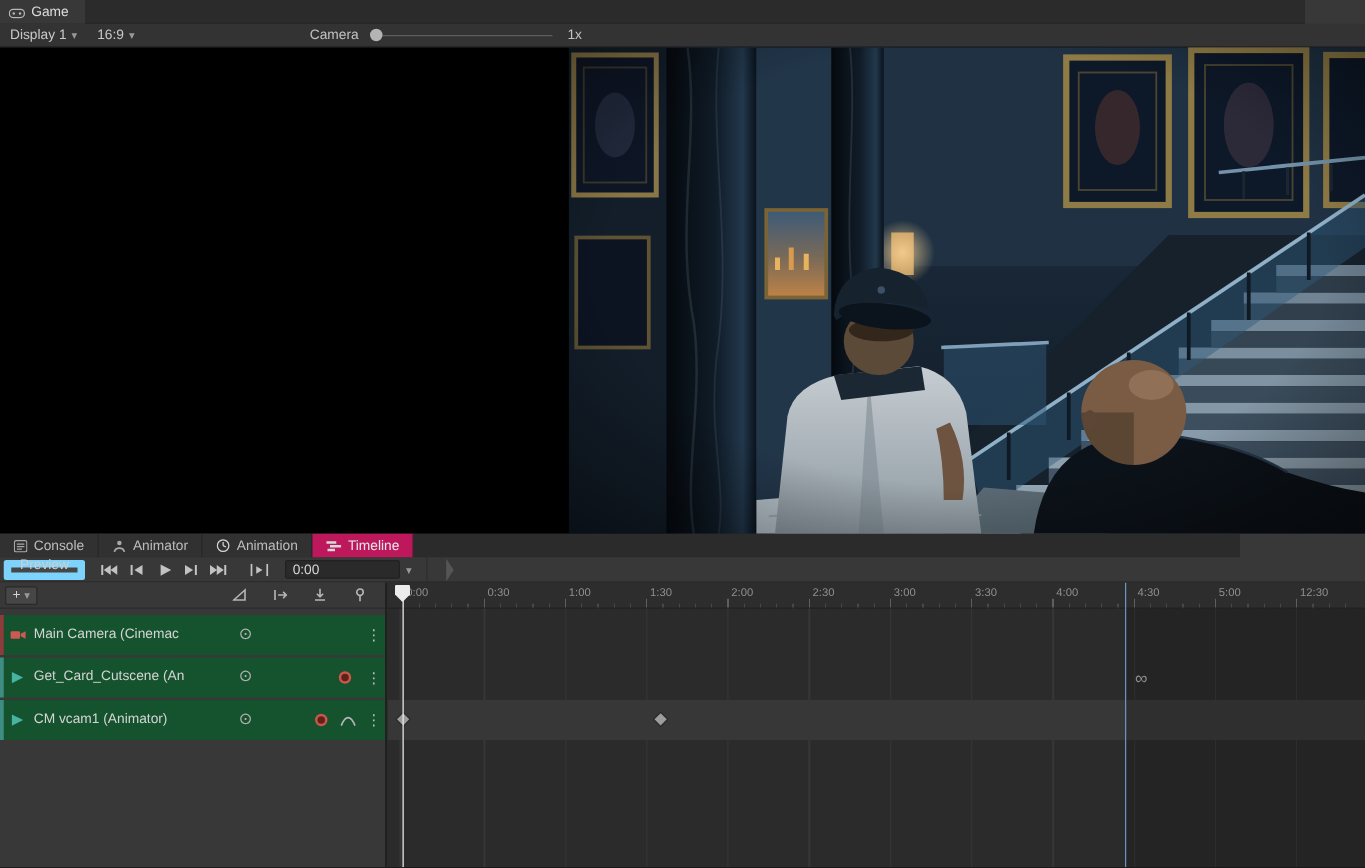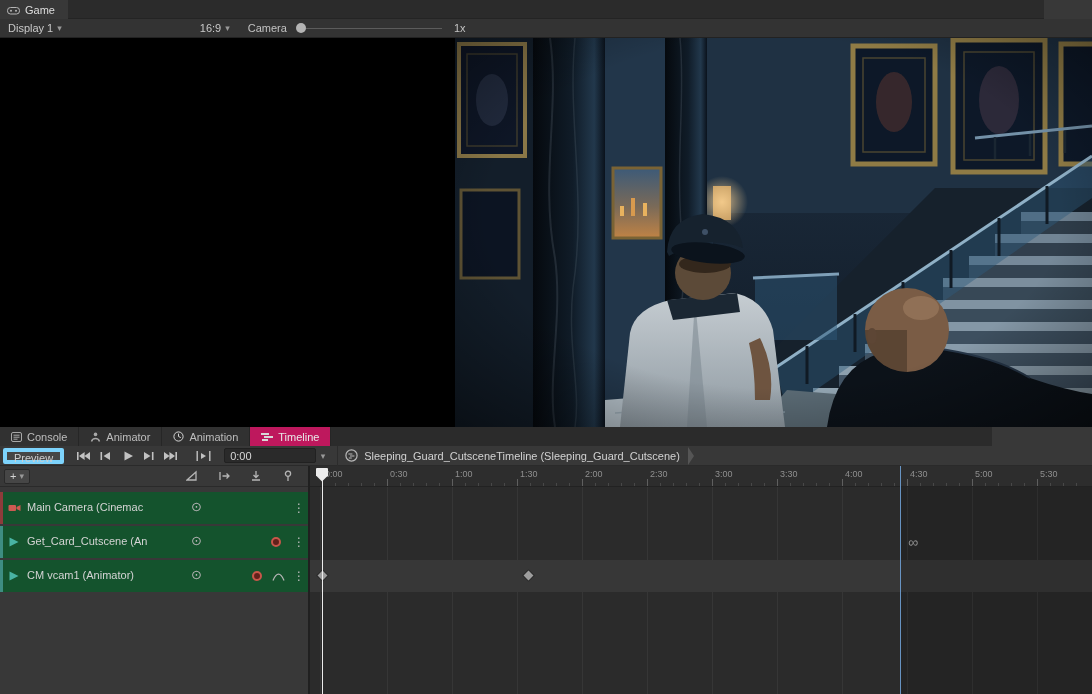--- a/index.html
+++ b/index.html
@@ -11,41 +11,41 @@
   
   .game-tabbar { left:0; top:0; width:1044px; height:19px; background:#2b2b2b; border-bottom:1px solid #242424; }
   .tab-game { position:absolute; left:0; top:0; width:68px; height:19px; background:#383838;
               display:flex; align-items:center; gap:5px; padding:0 7px; color:#dedede; }
 
   
   .game-toolbar { left:0; top:19px; width:1092px; height:19px; background:#333333;
                   border-bottom:1px solid #222; display:flex; align-items:center; }
   .dd { display:flex; align-items:center; gap:4px; height:17px; padding:0 4px; color:#c9c9c9; cursor:default; }
   .caret { color:#999; font-size:9px; }
-  .dd-aspect { width:160px; justify-content:flex-end; margin-left:8px; }
+  .dd-aspect { width:160px; justify-content:flex-start; margin-left:8px; }
   .scale-label { margin-left:14px; color:#c2c2c2; }
   .slider-track { position:relative; width:145px; height:1px; background:#5c5c5c; margin-left:10px; }
   .slider-knob { position:absolute; left:-1px; top:-5px; width:10px; height:10px; border-radius:50%; background:#b4b4b4; }
   .scale-value { margin-left:12px; color:#c2c2c2; }
 
   
   .viewport { left:0; top:38px; width:1092px; height:389px; background:#000; }
   .scene { position:absolute; left:455px; top:0; width:637px; height:389px; display:block; }
 
   
   .bottom-tabbar { left:0; top:427px; width:992px; height:19px; background:#2b2b2b; display:flex; }
   .btab { display:flex; align-items:center; gap:5px; height:19px; padding:0 11px; background:#313131;
           border-right:1px solid #262626; color:#bdbdbd; }
   .btab.active { background:#be185d; color:#e8e8e8; }
 
   
   .tl-toolbar { left:0; top:446px; width:1092px; height:20px; background:#383838;
                 border-bottom:1px solid #2a2a2a; display:flex; align-items:center; }
-  .preview-btn { margin-left:3px; height:16px; padding:0 7px; background:#464646; border:4px solid #7dd3fc;
-                 border-radius:2px; color:#cfcfcf; font-size:11px; display:flex; align-items:flex-start; }
+  .preview-btn { margin-left:3px; height:16px; padding:0 7px; background:#464646; border:6px solid #7dd3fc;
+                 border-radius:2px; color:#cfcfcf; font-size:11px; display:flex; align-items:flex-end; }
   .tbtn { background:transparent; border:none; width:22px; height:16px; display:flex; align-items:center;
           justify-content:center; cursor:default; }
   .transport { display:flex; margin-left:8px; }
   .time-field { margin-left:10px; width:92px; height:15px; background:#2a2a2a; border:1px solid #212121;
                 border-radius:2px; color:#d8d8d8; font-size:11px; padding:0 5px;
                 font-family:"Liberation Sans","DejaVu Sans",sans-serif; }
   .tsep { width:1px; height:20px; background:#2c2c2c; margin:0 7px; }
   .breadcrumb { display:flex; align-items:center; gap:6px; color:#d2d2d2; }
   .crumb-chevron { width:0; height:0; border-left:6px solid #555; border-top:9px solid transparent;
                    border-bottom:9px solid transparent; margin-left:8px; }
@@ -347,27 +347,20 @@
       <svg width="15" height="10" viewBox="0 0 15 10">
           <path fill="#c2c2c2" d="M0.5 0h1.4v10H0.5zM13.1 0h1.4v10h-1.4z"></path>
           <path fill="#c2c2c2" d="M5 2 10 5 5 8z"></path>
         </svg>
     </button>
     <input class="time-field" value="0:00" style="">
     <button class="tbtn" style="width:14px">
       <span class="caret">▾</span>
     </button>
     <div class="tsep"></div>
-    <div class="breadcrumb">
-      <svg width="13" height="13" viewBox="0 0 13 13">
-        <circle cx="6.5" cy="6.5" r="5.6" fill="none" stroke="#b8b8b8" stroke-width="1.2"></circle>
-        <path d="M3.4 5 h4 M5 7 h4.4 M3.8 9 h3" stroke="#b8b8b8"></path>
-      </svg>
-      <span>Sleeping_Guard_CutsceneTimeline (Sleeping_Guard_Cutscene)</span>
-    </div>
     <div class="crumb-chevron"></div>
   </div>
 
   <div class="abs tl-left">
     <div class="tl-left-toolbar">
       <div class="add-btn">
         <span>+</span>
         <span class="caret">▾</span>
       </div>
       <div class="mode-icons">
@@ -440,21 +433,21 @@
       <span class="rl" style="left:80px">0:30</span>
       <span class="rl" style="left:145px">1:00</span>
       <span class="rl" style="left:210px">1:30</span>
       <span class="rl" style="left:275px">2:00</span>
       <span class="rl" style="left:340px">2:30</span>
       <span class="rl" style="left:405px">3:00</span>
       <span class="rl" style="left:470px">3:30</span>
       <span class="rl" style="left:535px">4:00</span>
       <span class="rl" style="left:600px">4:30</span>
       <span class="rl" style="left:665px">5:00</span>
-      <span class="rl" style="left:730px">5:30</span>
+      <span class="rl" style="left:730px">12:30</span>
     </div>
 
 
 
     <div class="lane lane3">
       <div class="key" style="left:9px"></div>
       <div class="key" style="left:215px"></div>
     </div>
 
     <div class="dim-after-end"></div>

